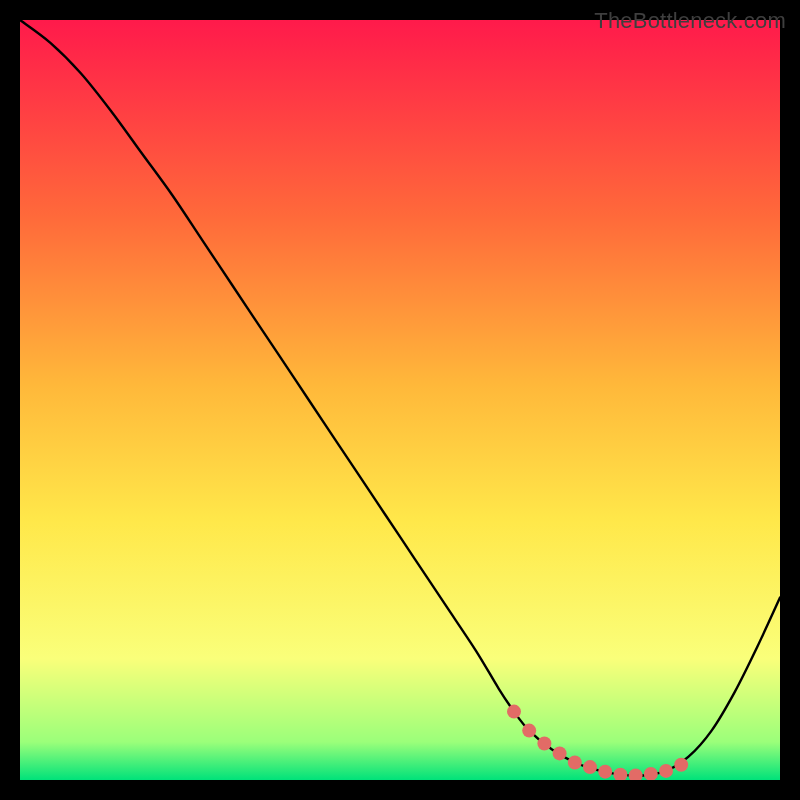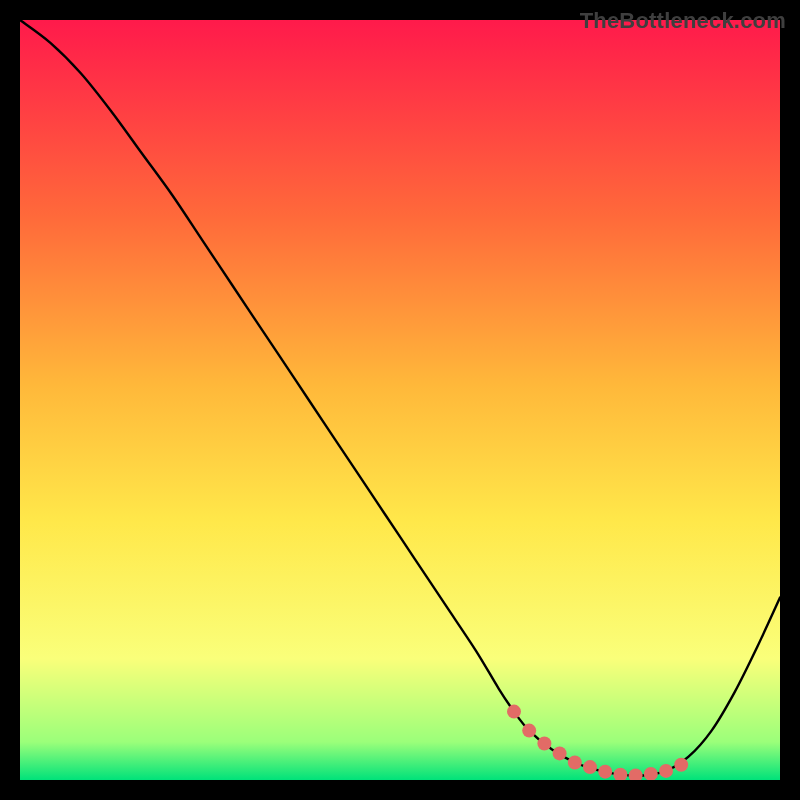--- a/index.html
+++ b/index.html
@@ -1,17 +1,17 @@
 <!DOCTYPE html>
 <html><head>
 <meta charset="utf-8">
 <style>
   * { margin: 0; padding: 0; box-sizing: border-box; }
   body { width: 800px; height: 800px; background: #000; position: relative; font-family: Arial, sans-serif; }
-  .watermark { position: absolute; top: 8px; right: 14px; color: #3f3f3f; font-size: 22px; font-weight: 700; letter-spacing: 0.2px; z-index: 10; }
+  .watermark { position: absolute; top: 8px; right: 14px; color: #3f3f3f; font-size: 22px; font-weight: 400; letter-spacing: 0.2px; z-index: 10; }
   .plot-area { position: absolute; left: 20px; top: 20px; width: 760px; height: 760px; }
   .gradient-bg { position: absolute; left: 0; top: 0; width: 100%; height: 100%; }
   .curve-layer { position: absolute; left: 0; top: 0; width: 100%; height: 100%; }
 </style>
 </head>
 <body>
 
 <div class="watermark">TheBottleneck.com</div>
 
 <div class="plot-area">

